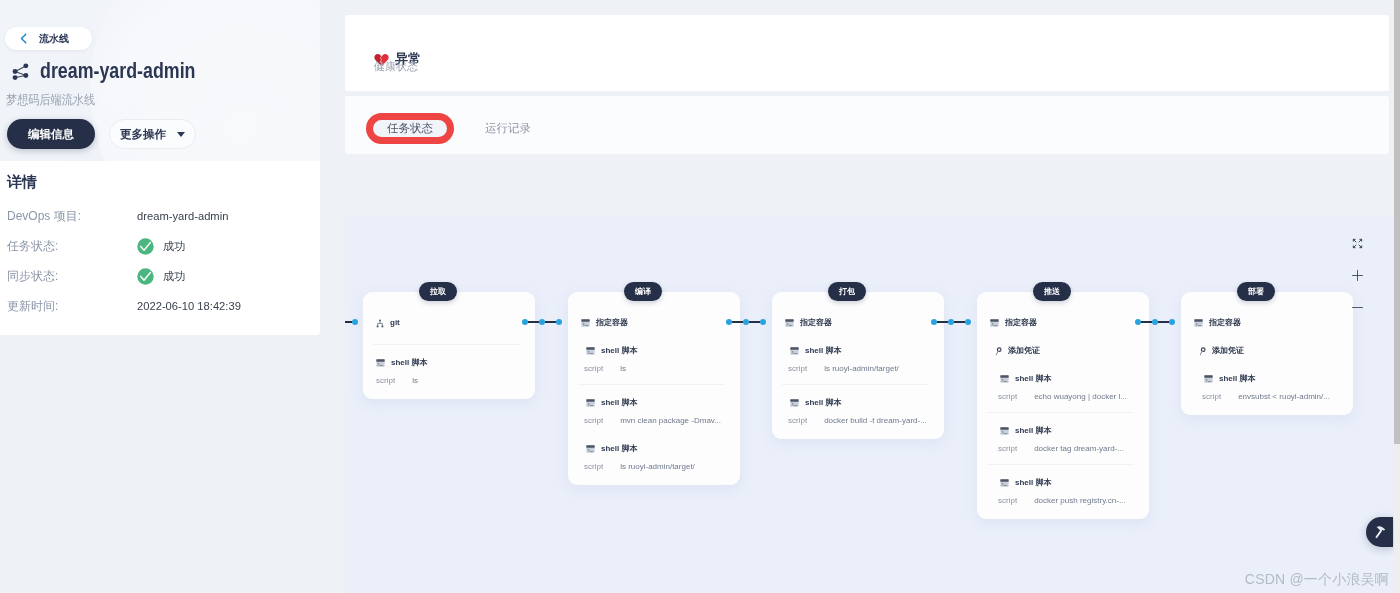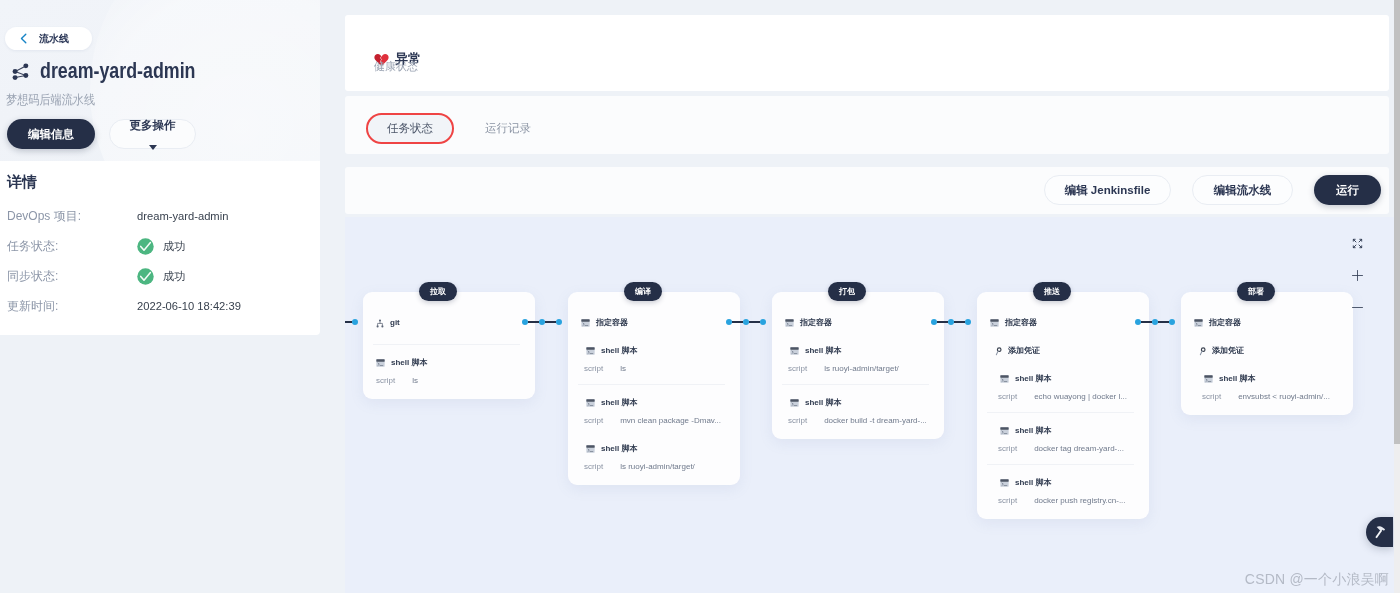--- a/index.html
+++ b/index.html
@@ -41,21 +41,21 @@
   .title-icon{ width:21px; height:21px; display:block; flex:none; margin-left:-1px;}
   .title-txt{ font-size:22px; font-weight:700; color:#2c3753; display:inline-block; transform:scaleX(.81); transform-origin:left center;}
   .subtitle{ position:absolute; left:6px; top:92px; font-size:12.8px; color:#9aa3b2; z-index:2; display:inline-block; transform:scaleX(.87); transform-origin:left center;}
 
   .btn-row{ position:absolute; left:7px; top:119px; display:flex; gap:14px; z-index:2;}
   .btn{
     height:30px; border-radius:15px; display:flex; align-items:center; justify-content:center;
     font-size:11.5px; font-weight:700; cursor:pointer; white-space:nowrap;
   }
   .btn-dark{ background:#252f47; color:#fff; width:88px; box-shadow:0 2px 6px rgba(37,47,71,.25);}
-  .btn-light{ background:#fbfcfd; color:#2c3753; width:87px; border:1px solid #e9edf3; gap:11px;flex-direction:column;}
+  .btn-light{ background:#fbfcfd; color:#2c3753; width:87px; border:1px solid #e9edf3; gap:11px;}
   .caret{ width:0;height:0;border-left:4.5px solid transparent;border-right:4.5px solid transparent;border-top:5.5px solid #2c3753; display:block; margin-top:1px;}
 
   .details{ position:absolute; left:0; top:161px; width:100%; padding:9px 0 0 7px;}
   .details-title{ font-size:15px; font-weight:700; color:#2c3753; height:24px; line-height:24px;}
   .d-row{ display:flex; align-items:center; height:30px; }
   #detail-rows{ margin-top:7px; }
   .d-label{ width:130px; font-size:12px; color:#8c96a8;}
   .d-value{ font-size:11.2px; color:#39424f; display:flex; align-items:center; gap:9px;}
   .chk{ width:17px; height:17px; display:block;}
 
@@ -71,21 +71,21 @@
 
   
   .tabbar{
     position:absolute; left:345px; top:96px; width:1044px; height:58px;
     background:#fbfcfd; border-radius:3px;
   }
   .tab{
     position:absolute; top:17px; height:31px; display:flex; align-items:center; justify-content:center;
     font-size:11.5px; border-radius:16px; cursor:pointer; white-space:nowrap;
   }
-  .tab.active{ left:21px; width:88px; background:#f1f4f8; color:#4c5669; border:2px solid #ef4444; font-weight:400;}
+  .tab.active{ left:21px; width:88px; background:#f1f4f8; color:#4c5669; border:7px solid #ef4444; font-weight:400;}
   .tab.idle{ left:140px; width:46px; color:#8a93a3; }
 
   
   .actionbar{
     position:absolute; left:345px; top:167px; width:1044px; height:47px;
     background:#fbfcfd; border-radius:3px;
   }
   .abtn{
     position:absolute; top:8px; height:30px; border-radius:15px;
     display:flex; align-items:center; justify-content:center;
@@ -238,25 +238,20 @@
       <span class="t">异常</span>
     </div>
     <div class="status-sub">健康状态</div>
   </div>
 
   <div class="tabbar">
     <div class="tab active">任务状态</div>
     <div class="tab idle">运行记录</div>
   </div>
 
-  <div class="actionbar">
-    <div class="abtn jk">编辑 Jenkinsfile</div>
-    <div class="abtn ep">编辑流水线</div>
-    <div class="abtn run">运行</div>
-  </div>
 
   <div class="canvas">
     <div id="stages">
         <div class="stage" style="left: 18px; top: 65px; width: 150px;">
           <div class="stage-pill">拉取</div>
           <div class="stage-card">
             <div class="step flat noscript">
               <div class="step-head">
                 <svg viewBox="0 0 10 11" class="si git" fill="none" stroke="#5b6475" stroke-width="0.9">
                   <circle cx="5" cy="1.8" r="1.3" fill="#5b6475" stroke="none"></circle>

